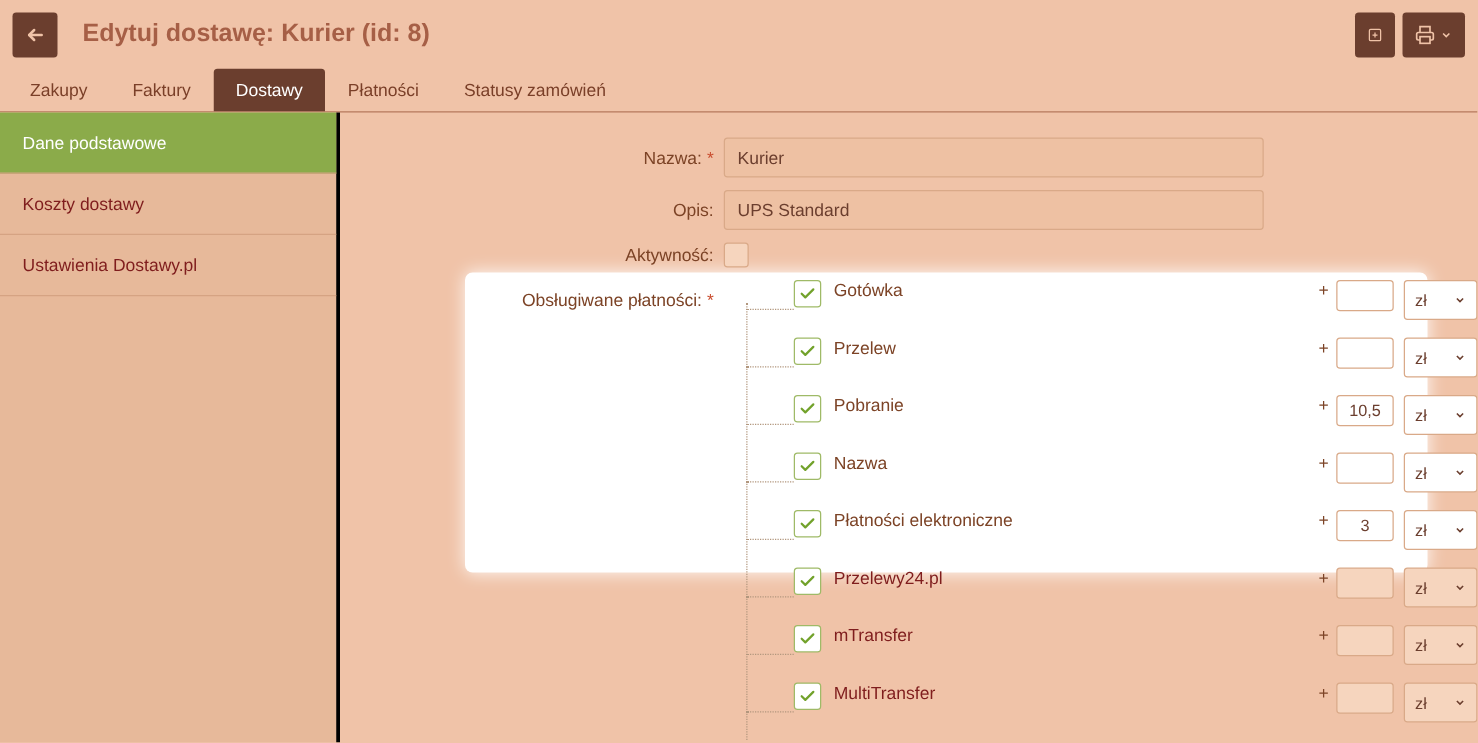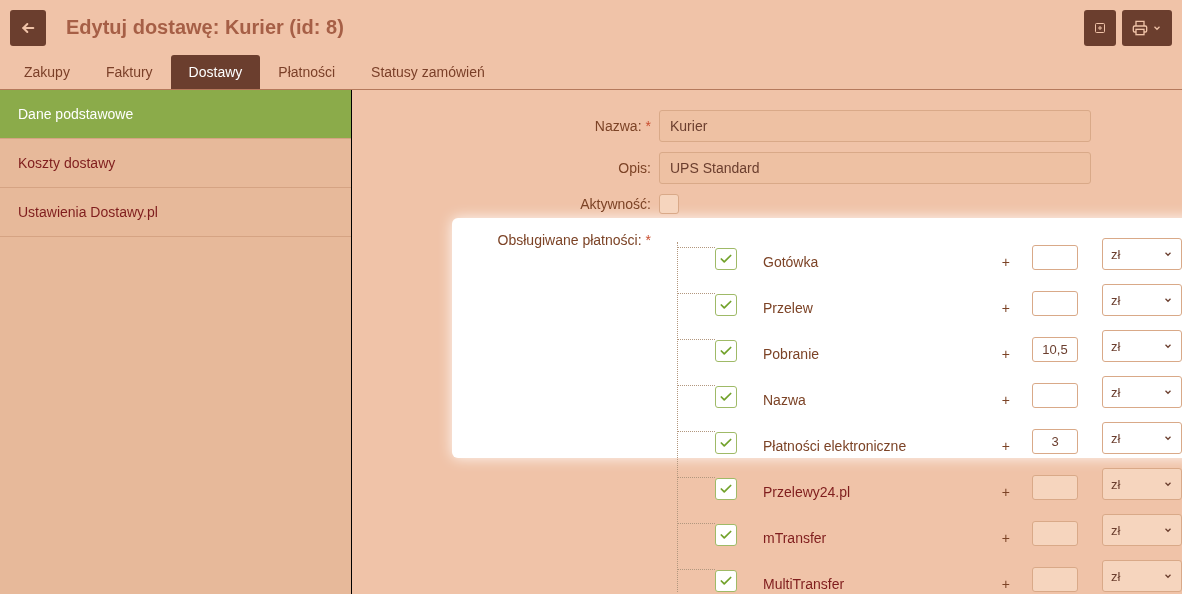--- a/index.html
+++ b/index.html
@@ -51,23 +51,23 @@
   .tab.active {
     background: #6b3e2e;
     color: #fff;
   }
 
   .content {
     display: flex;
     position: relative;
   }
   .sidebar {
-    width: 352px;
+    width: 272px;
     background: #e7b99a;
-    border-right: 1px solid #000000;
+    border-right: 3px solid #000000;
     min-height: 504px;
   }
   .side-item {
     padding: 16px 18px;
     color: #7f1d1d;
     cursor: pointer;
     border-bottom: 1px solid #d5a383;
   }
   .side-item.active {
     background: #8bab4a;
@@ -149,24 +149,23 @@
   .tree-col .vline {
     position: absolute;
     left: 18px;
     top: 18px;
     bottom: 0;
     border-left: 1px dotted #b2977e;
   }
   .pay-rows { flex: 1; }
   .pay-row {
     display: flex;
-    align-items: flex-end;
+    align-items: flex-start;
     height: 46px;
     position: relative;
-    gap: 16px;
   }
   .hconn {
     position: absolute;
     left: -38px;
     width: 38px;
     top: 50%;
     border-top: 1px dotted #b2977e;
   }
   .pay-chk {
     width: 22px; height: 22px;
@@ -190,21 +189,21 @@
     background: #f6d5be;
     border-radius: 3px;
     text-align: center;
     color: #6b3e2e;
     font-size: 13px;
     margin-right: 8px;
   }
   .highlighted .num-input { background: #fff; }
   .highlighted .cur-sel { background: #fff; }
   .cur-sel {
-    width: 80px; height: 32px;
+    width: 59px; height: 32px;
     border: 1px solid #d9a988;
     background: #f6d5be;
     border-radius: 3px;
     display: flex;
     align-items: center;
     justify-content: space-between;
     padding: 0 8px;
     color: #6b3e2e;
     font-size: 13px;
     cursor: pointer;

